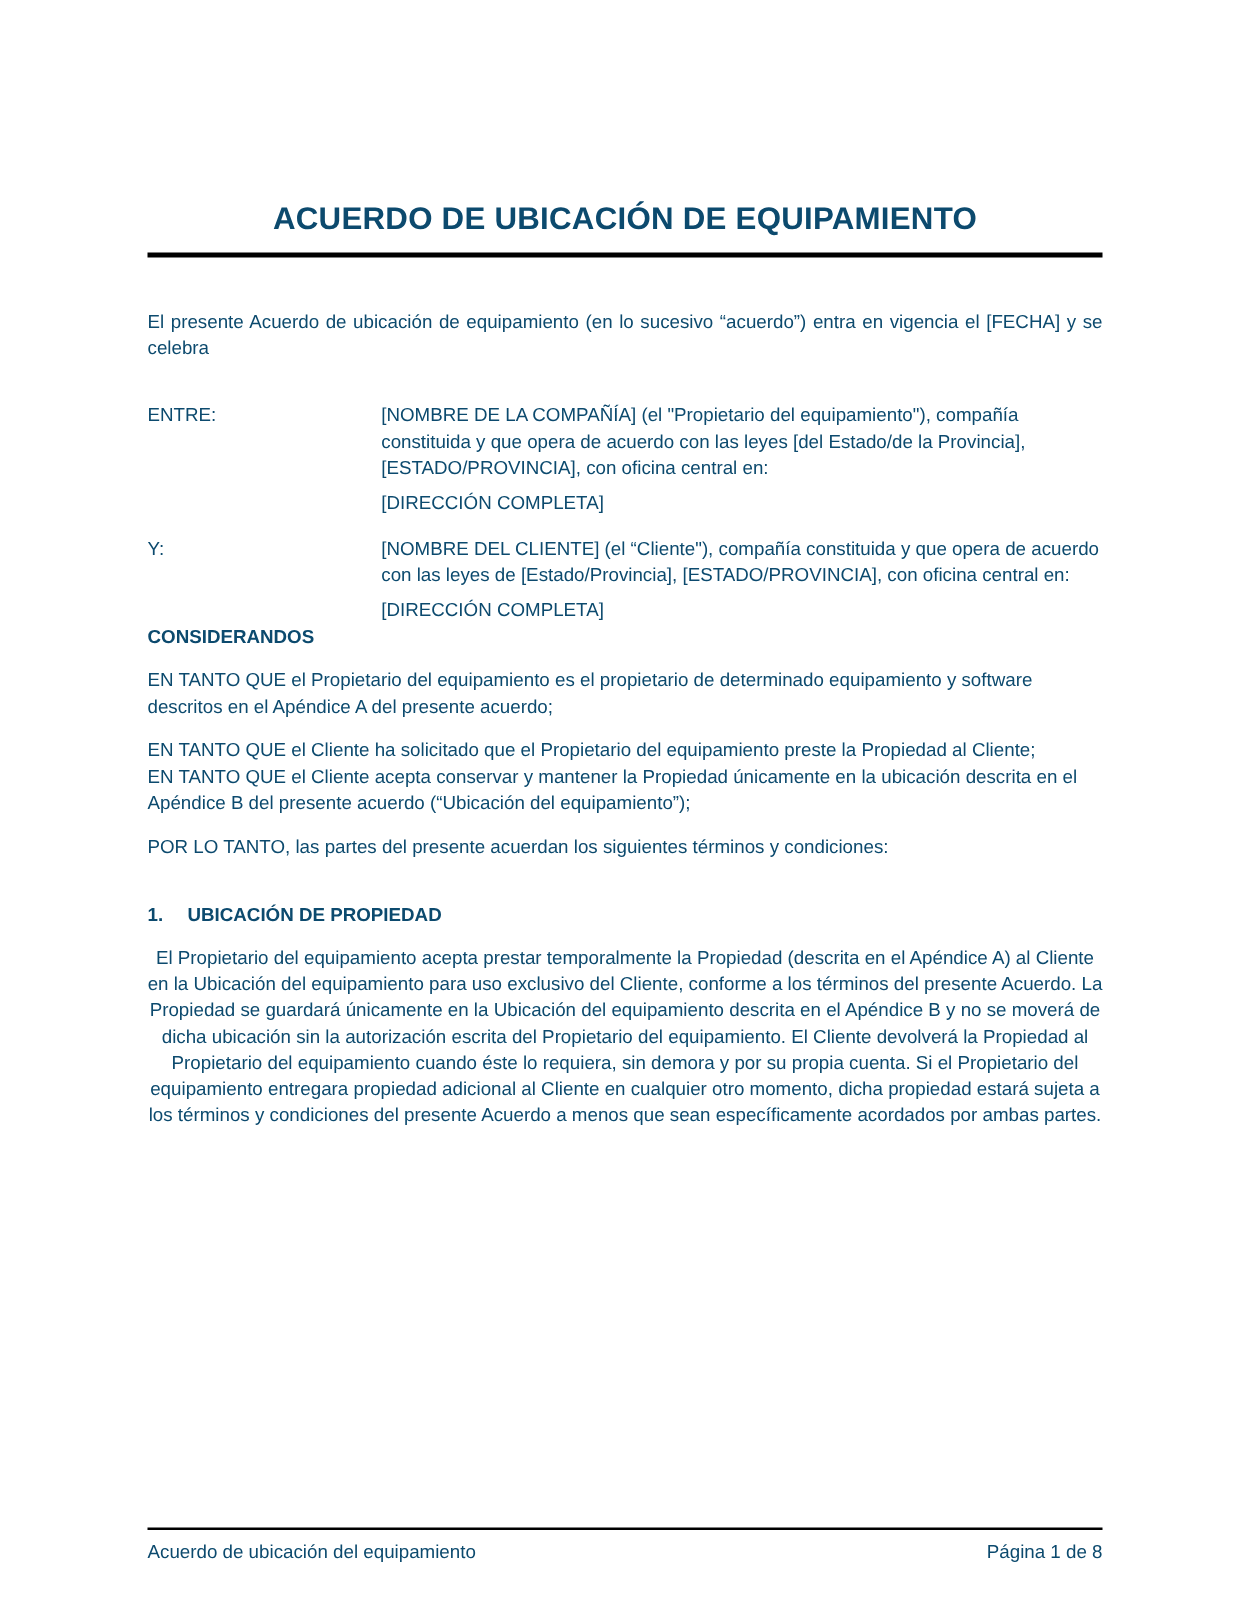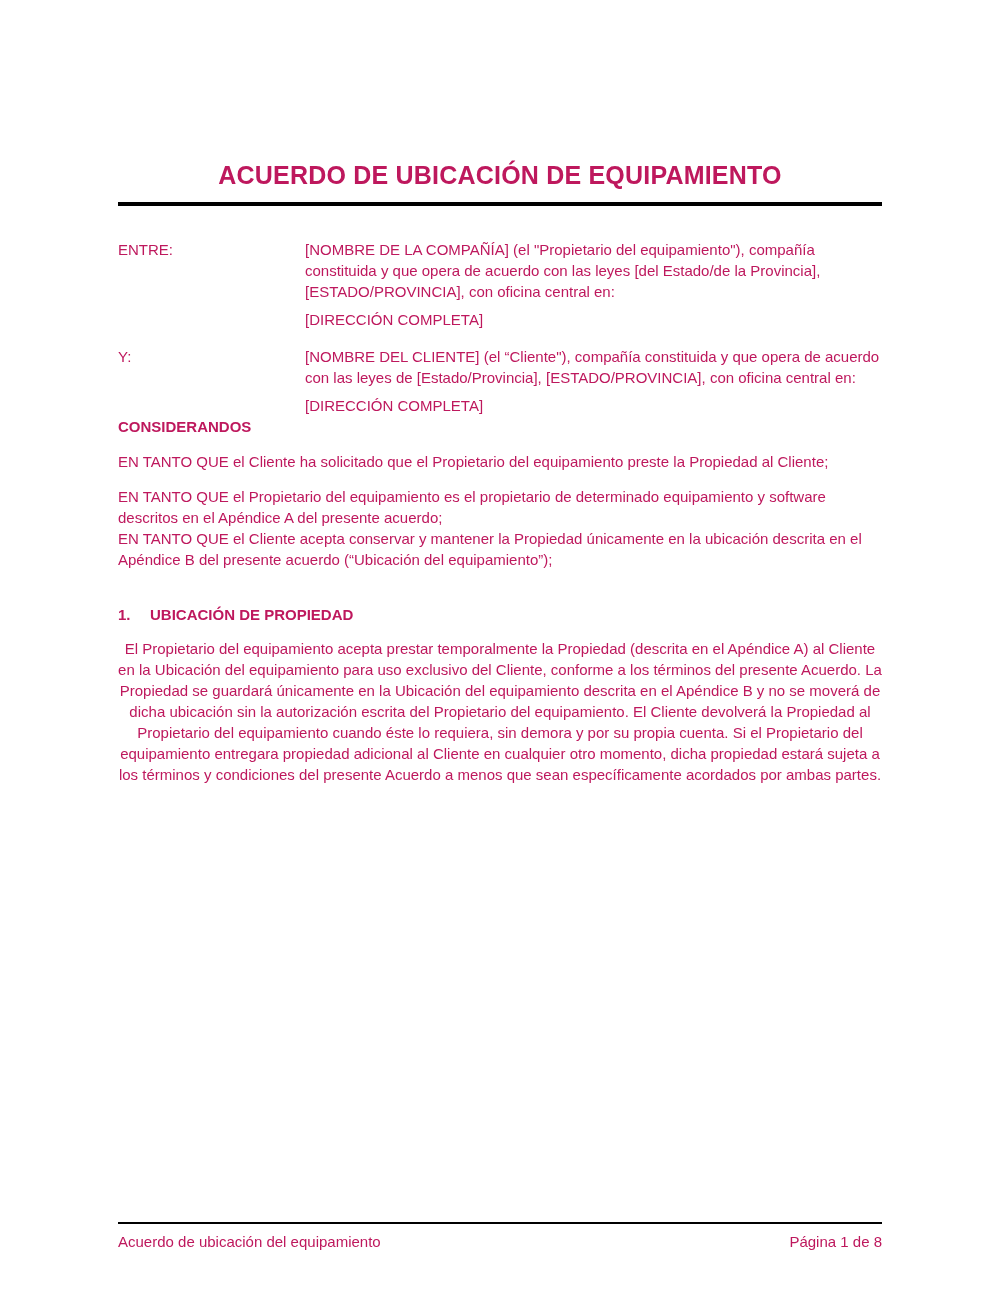--- a/index.html
+++ b/index.html
@@ -5,21 +5,21 @@
   html, body {
     margin: 0;
     padding: 0;
     background: #ffffff;
   }
   .page {
     position: relative;
     width: 1000px;
     height: 1290px;
     background: #ffffff;
-    color: #be185d;
+    color: #0c4a6e;
     font-family: "Liberation Sans", "DejaVu Sans", sans-serif;
     font-size: 15px;
     line-height: 21px;
     box-sizing: border-box;
     overflow: hidden;
   }
   .content {
     padding: 160px 118px 0 118px;
   }
   .doc-title {
@@ -103,43 +103,45 @@
 </style>
 </head>
 <body>
 
 <div class="page">
   <div class="content">
 
     <h1 class="doc-title">ACUERDO DE UBICACIÓN DE EQUIPAMIENTO</h1>
     <div class="title-rule"></div>
 
+    <p class="intro">El presente Acuerdo de ubicación de equipamiento (en lo sucesivo “acuerdo”) entra en vigencia el [FECHA] y se celebra</p>
 
     <div class="party-row">
       <div class="party-label">ENTRE:</div>
       <div class="party-body">
         <div><span class="party-name">[NOMBRE DE LA COMPAÑÍA]</span><span> (el "Propietario del equipamiento"), compañía constituida y que opera de acuerdo con las leyes [del Estado/de la Provincia], [ESTADO/PROVINCIA], con oficina central en:</span></div>
         <div class="party-address">[DIRECCIÓN COMPLETA]</div>
       </div>
     </div>
 
     <div class="party-row second">
       <div class="party-label">Y:</div>
       <div class="party-body">
         <div><span class="party-name">[NOMBRE DEL CLIENTE]</span><span> (el “Cliente"), compañía constituida y que opera de acuerdo con las leyes de [Estado/Provincia], [ESTADO/PROVINCIA], con oficina central en:</span></div>
         <div class="party-address">[DIRECCIÓN COMPLETA]</div>
       </div>
     </div>
 
     <div class="recitals-heading">CONSIDERANDOS</div>
 
+    <p class="recital">EN TANTO QUE el Propietario del equipamiento es el propietario de determinado equipamiento y software descritos en el Apéndice A del presente acuerdo;</p>
     <p class="recital">EN TANTO QUE el Cliente ha solicitado que el Propietario del equipamiento preste la Propiedad al Cliente;</p>
-    <p class="recital">EN TANTO QUE el Propietario del equipamiento es el propietario de determinado equipamiento y software descritos en el Apéndice A del presente acuerdo;</p>
     <p class="recital r3">EN TANTO QUE el Cliente acepta conservar y mantener la Propiedad únicamente en la ubicación descrita en el Apéndice B del presente acuerdo (“Ubicación del equipamiento”);</p>
 
+    <p class="por-lo-tanto">POR LO TANTO, las partes del presente acuerdan los siguientes términos y condiciones:</p>
 
     <div class="section-heading">
       <div class="section-number">1.</div>
       <div>UBICACIÓN DE PROPIEDAD</div>
     </div>
 
     <p class="section-body">El Propietario del equipamiento acepta prestar temporalmente la Propiedad (descrita en el Apéndice A) al Cliente en la Ubicación del equipamiento para uso exclusivo del Cliente, conforme a los términos del presente Acuerdo. La Propiedad se guardará únicamente en la Ubicación del equipamiento descrita en el Apéndice B y no se moverá de dicha ubicación sin la autorización escrita del Propietario del equipamiento. El Cliente devolverá la Propiedad al Propietario del equipamiento cuando éste lo requiera, sin demora y por su propia cuenta. Si el Propietario del equipamiento entregara propiedad adicional al Cliente en cualquier otro momento, dicha propiedad estará sujeta a los términos y condiciones del presente Acuerdo a menos que sean específicamente acordados por ambas partes.</p>
 
   </div>
 

